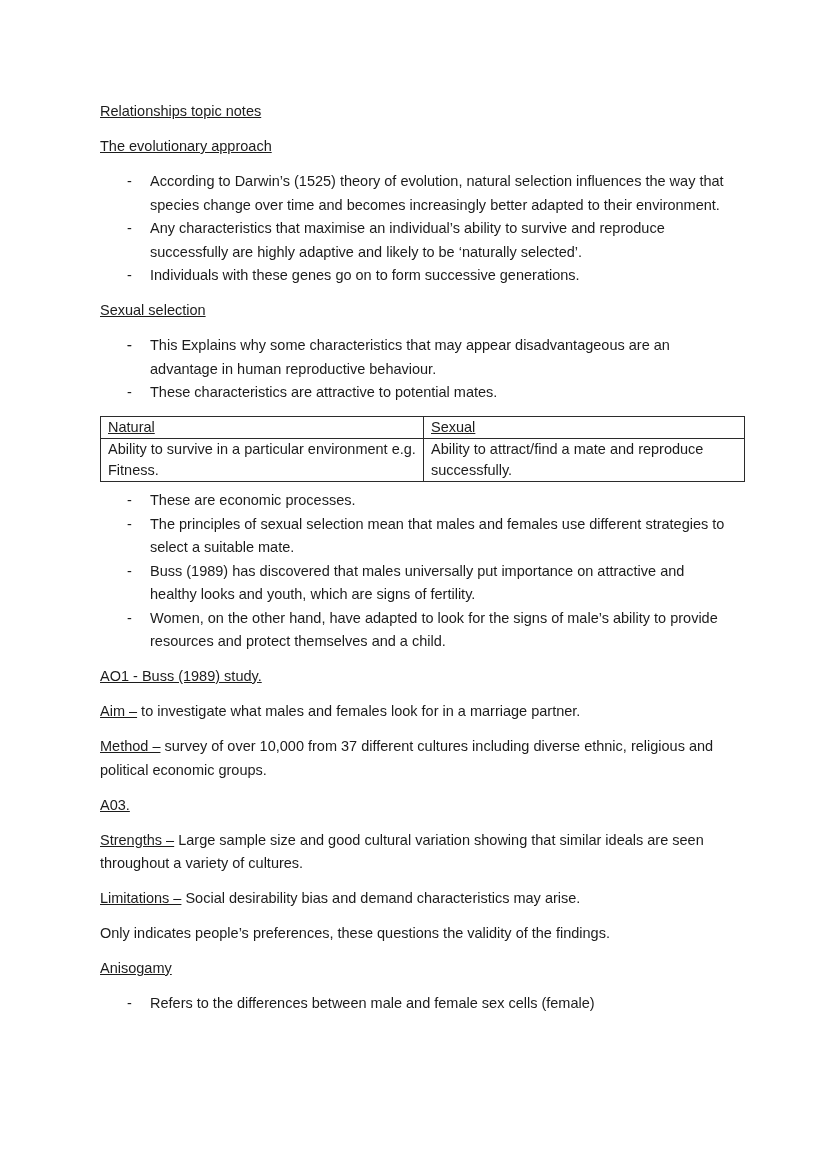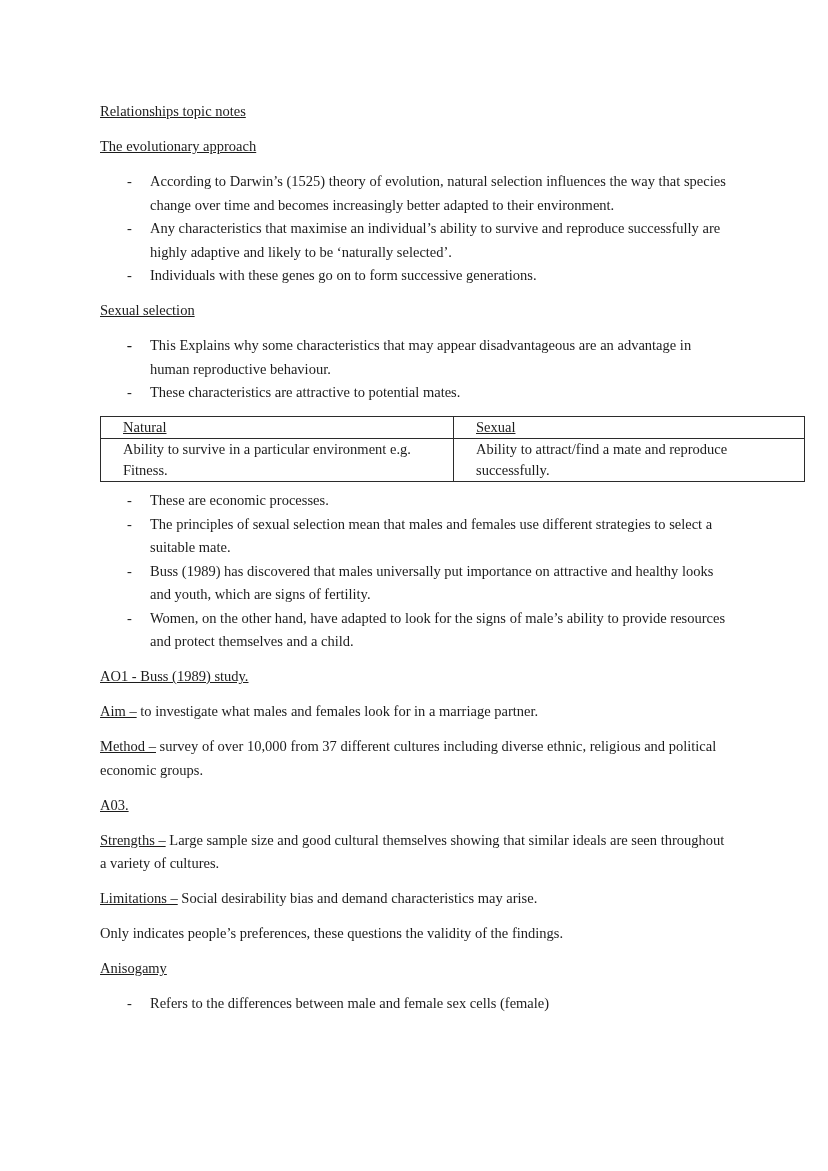--- a/index.html
+++ b/index.html
@@ -2,21 +2,21 @@
 <html><head>
 <meta charset="utf-8">
 <style>
   html, body { margin: 0; padding: 0; background: #ffffff; }
   .page {
     width: 828px;
     height: 1171px;
     box-sizing: border-box;
     padding: 100px 100px 0 100px;
     background: #ffffff;
-    font-family: Liberation Serif, serif;
+    font-family: Liberation Sans, sans-serif;
     font-size: 14.5px;
     line-height: 23.5px;
     color: #1c1c1c;
     overflow: hidden;
   }
   .h {
     font-size: 14.5px;
     font-weight: normal;
     text-decoration: underline;
     margin: 0 0 11.5px 0;
@@ -36,21 +36,21 @@
   }
   table.cmp {
     border-collapse: collapse;
     width: 628px;
     margin: 0 0 0 0;
     table-layout: fixed;
   }
   table.cmp td {
     border: 1px solid #2b2b2b;
     vertical-align: top;
-    padding: 0 22px;
+    padding: 0 7px;
     line-height: 21px;
     font-size: 14.5px;
   }
   td.c1 { width: 308px; }
   td.c2 { width: 306px; }
   .thead { text-decoration: underline; }
 </style>
 </head>
 <body>
 
@@ -129,21 +129,21 @@
     <span class="lead-underline">Aim –</span><span> to investigate what males and females look for in a marriage partner.</span>
   </p>
 
   <p class="para">
     <span class="lead-underline">Method –</span><span> survey of over 10,000 from 37 different cultures including diverse ethnic, religious and political economic groups.</span>
   </p>
 
   <div class="h">A03.</div>
 
   <p class="para">
-    <span class="lead-underline">Strengths –</span><span> Large sample size and good cultural themselves showing that similar ideals are seen throughout a variety of cultures.</span>
+    <span class="lead-underline">Strengths –</span><span> Large sample size and good cultural variation showing that similar ideals are seen throughout a variety of cultures.</span>
   </p>
 
   <p class="para">
     <span class="lead-underline">Limitations –</span><span> Social desirability bias and demand characteristics may arise.</span>
   </p>
 
   <p class="para">Only indicates people’s preferences, these questions the validity of the findings.</p>
 
   <div class="h">Anisogamy</div>
 

